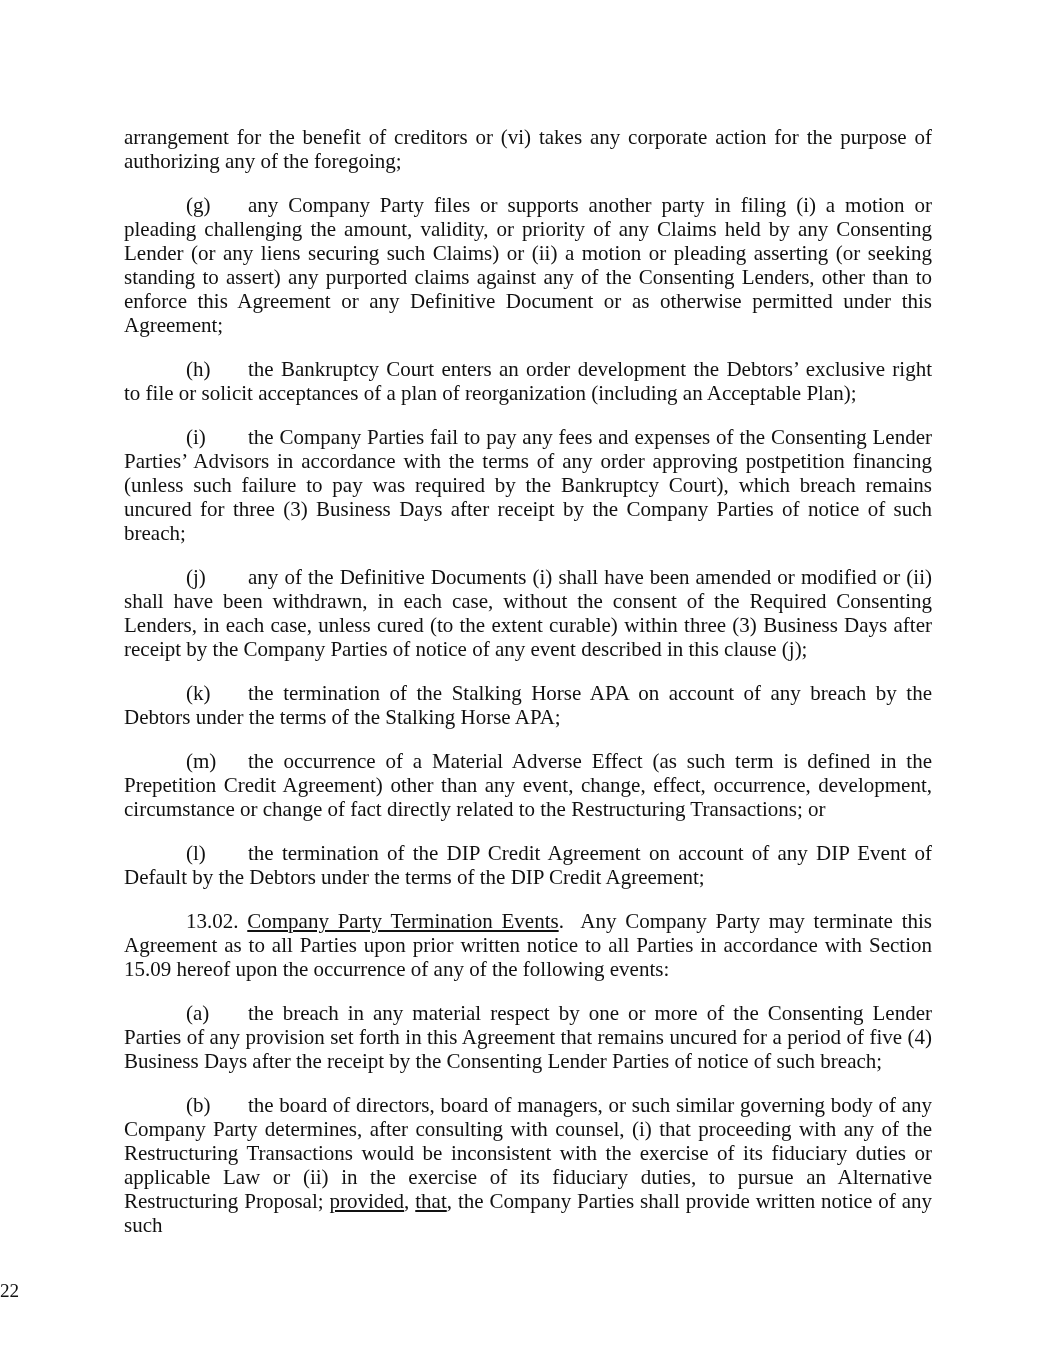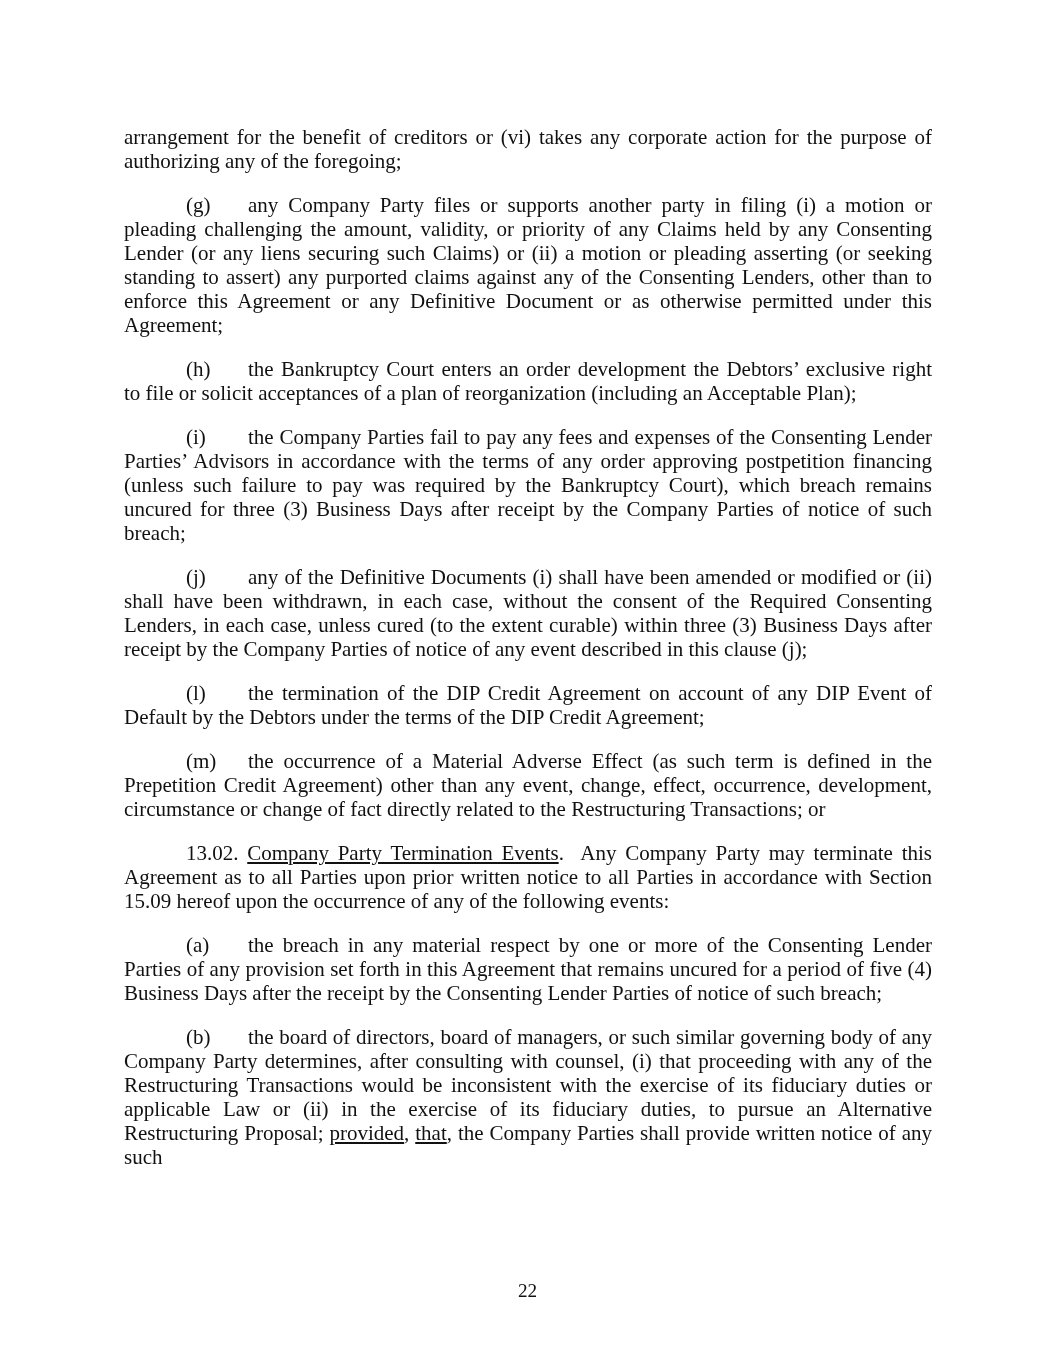--- a/index.html
+++ b/index.html
@@ -8,44 +8,45 @@
       position: absolute; left: 124px; top: 125px; width: 808px;
       font-family: "Liberation Serif", serif; font-size: 21px; line-height: 24px;
       color: #111111;
     }
     .para { margin: 0 0 20px 0; text-align: justify; text-align-last: left; }
     .para.first { margin-bottom: 20px; }
     .indent { display: inline-block; width: 62px; }
     .label { display: inline-block; width: 62px; }
     .u { text-decoration: underline; }
     .pagenum {
-      position: absolute; left: 0; width: 1055px; top: 1280px; text-align: center;
+      position: absolute; left: 0; width: 1055px; top: 1280px; text-align: left;
       font-family: "Liberation Serif", serif; font-size: 19.2px; color: #111111;
     }
     .justify-last { text-align-last: justify; }
   </style>
 </head>
 <body>
 
 <div class="page">
 
   <p class="para first">arrangement for the benefit of creditors or (vi) takes any corporate action for the purpose of authorizing any of the foregoing;</p>
 
   <p class="para"><span class="indent"></span><span class="label">(g)</span><span>any Company Party files or supports another party in filing (i) a motion or pleading challenging the amount, validity, or priority of any Claims held by any Consenting Lender (or any liens securing such Claims) or (ii) a motion or pleading asserting (or seeking standing to assert) any purported claims against any of the Consenting Lenders, other than to enforce this Agreement or any Definitive Document or as otherwise permitted under this Agreement;</span></p>
 
   <p class="para"><span class="indent"></span><span class="label">(h)</span><span>the Bankruptcy Court enters an order development the Debtors’ exclusive right to file or solicit acceptances of a plan of reorganization (including an Acceptable Plan);</span></p>
 
   <p class="para"><span class="indent"></span><span class="label">(i)</span><span>the Company Parties fail to pay any fees and expenses of the Consenting Lender Parties’ Advisors in accordance with the terms of any order approving postpetition financing (unless such failure to pay was required by the Bankruptcy Court), which breach remains uncured for three (3) Business Days after receipt by the Company Parties of notice of such breach;</span></p>
 
   <p class="para"><span class="indent"></span><span class="label">(j)</span><span>any of the Definitive Documents (i) shall have been amended or modified or (ii) shall have been withdrawn, in each case, without the consent of the Required Consenting Lenders, in each case, unless cured (to the extent curable) within three (3) Business Days after receipt by the Company Parties of notice of any event described in this clause (j);</span></p>
 
+  <p class="para"><span class="indent"></span><span class="label">(k)</span><span>the termination of the Stalking Horse APA on account of any breach by the Debtors under the terms of the Stalking Horse APA;</span></p>
+
+  <p class="para"><span class="indent"></span><span class="label">(m)</span><span>the occurrence of a Material Adverse Effect (as such term is defined in the Prepetition Credit Agreement) other than any event, change, effect, occurrence, development, circumstance or change of fact directly related to the Restructuring Transactions; or</span></p>
 
   <p class="para"><span class="indent"></span><span class="label">(l)</span><span>the termination of the DIP Credit Agreement on account of any DIP Event of Default by the Debtors under the terms of the DIP Credit Agreement;</span></p>
-
-  <p class="para"><span class="indent"></span><span class="label">(m)</span><span>the occurrence of a Material Adverse Effect (as such term is defined in the Prepetition Credit Agreement) other than any event, change, effect, occurrence, development, circumstance or change of fact directly related to the Restructuring Transactions; or</span></p>
 
 
   <p class="para"><span class="indent"></span><span>13.02.</span> <span class="u">Company Party Termination Events</span><span>.</span>&nbsp; <span>Any Company Party may terminate this Agreement as to all Parties upon prior written notice to all Parties in accordance with Section 15.09 hereof upon the occurrence of any of the following events:</span></p>
 
   <p class="para"><span class="indent"></span><span class="label">(a)</span><span>the breach in any material respect by one or more of the Consenting Lender Parties of any provision set forth in this Agreement that remains uncured for a period of five (4) Business Days after the receipt by the Consenting Lender Parties of notice of such breach;</span></p>
 
   <p class="para justify-last"><span class="indent"></span><span class="label">(b)</span><span>the board of directors, board of managers, or such similar governing body of any Company Party determines, after consulting with counsel, (i) that proceeding with any of the Restructuring Transactions would be inconsistent with the exercise of its fiduciary duties or applicable Law or (ii) in the exercise of its fiduciary duties, to pursue an Alternative Restructuring Proposal; </span><span class="u">provided</span><span>, </span><span class="u">that</span><span>, the Company Parties shall provide written notice of any such</span></p>
 
 </div>
 

